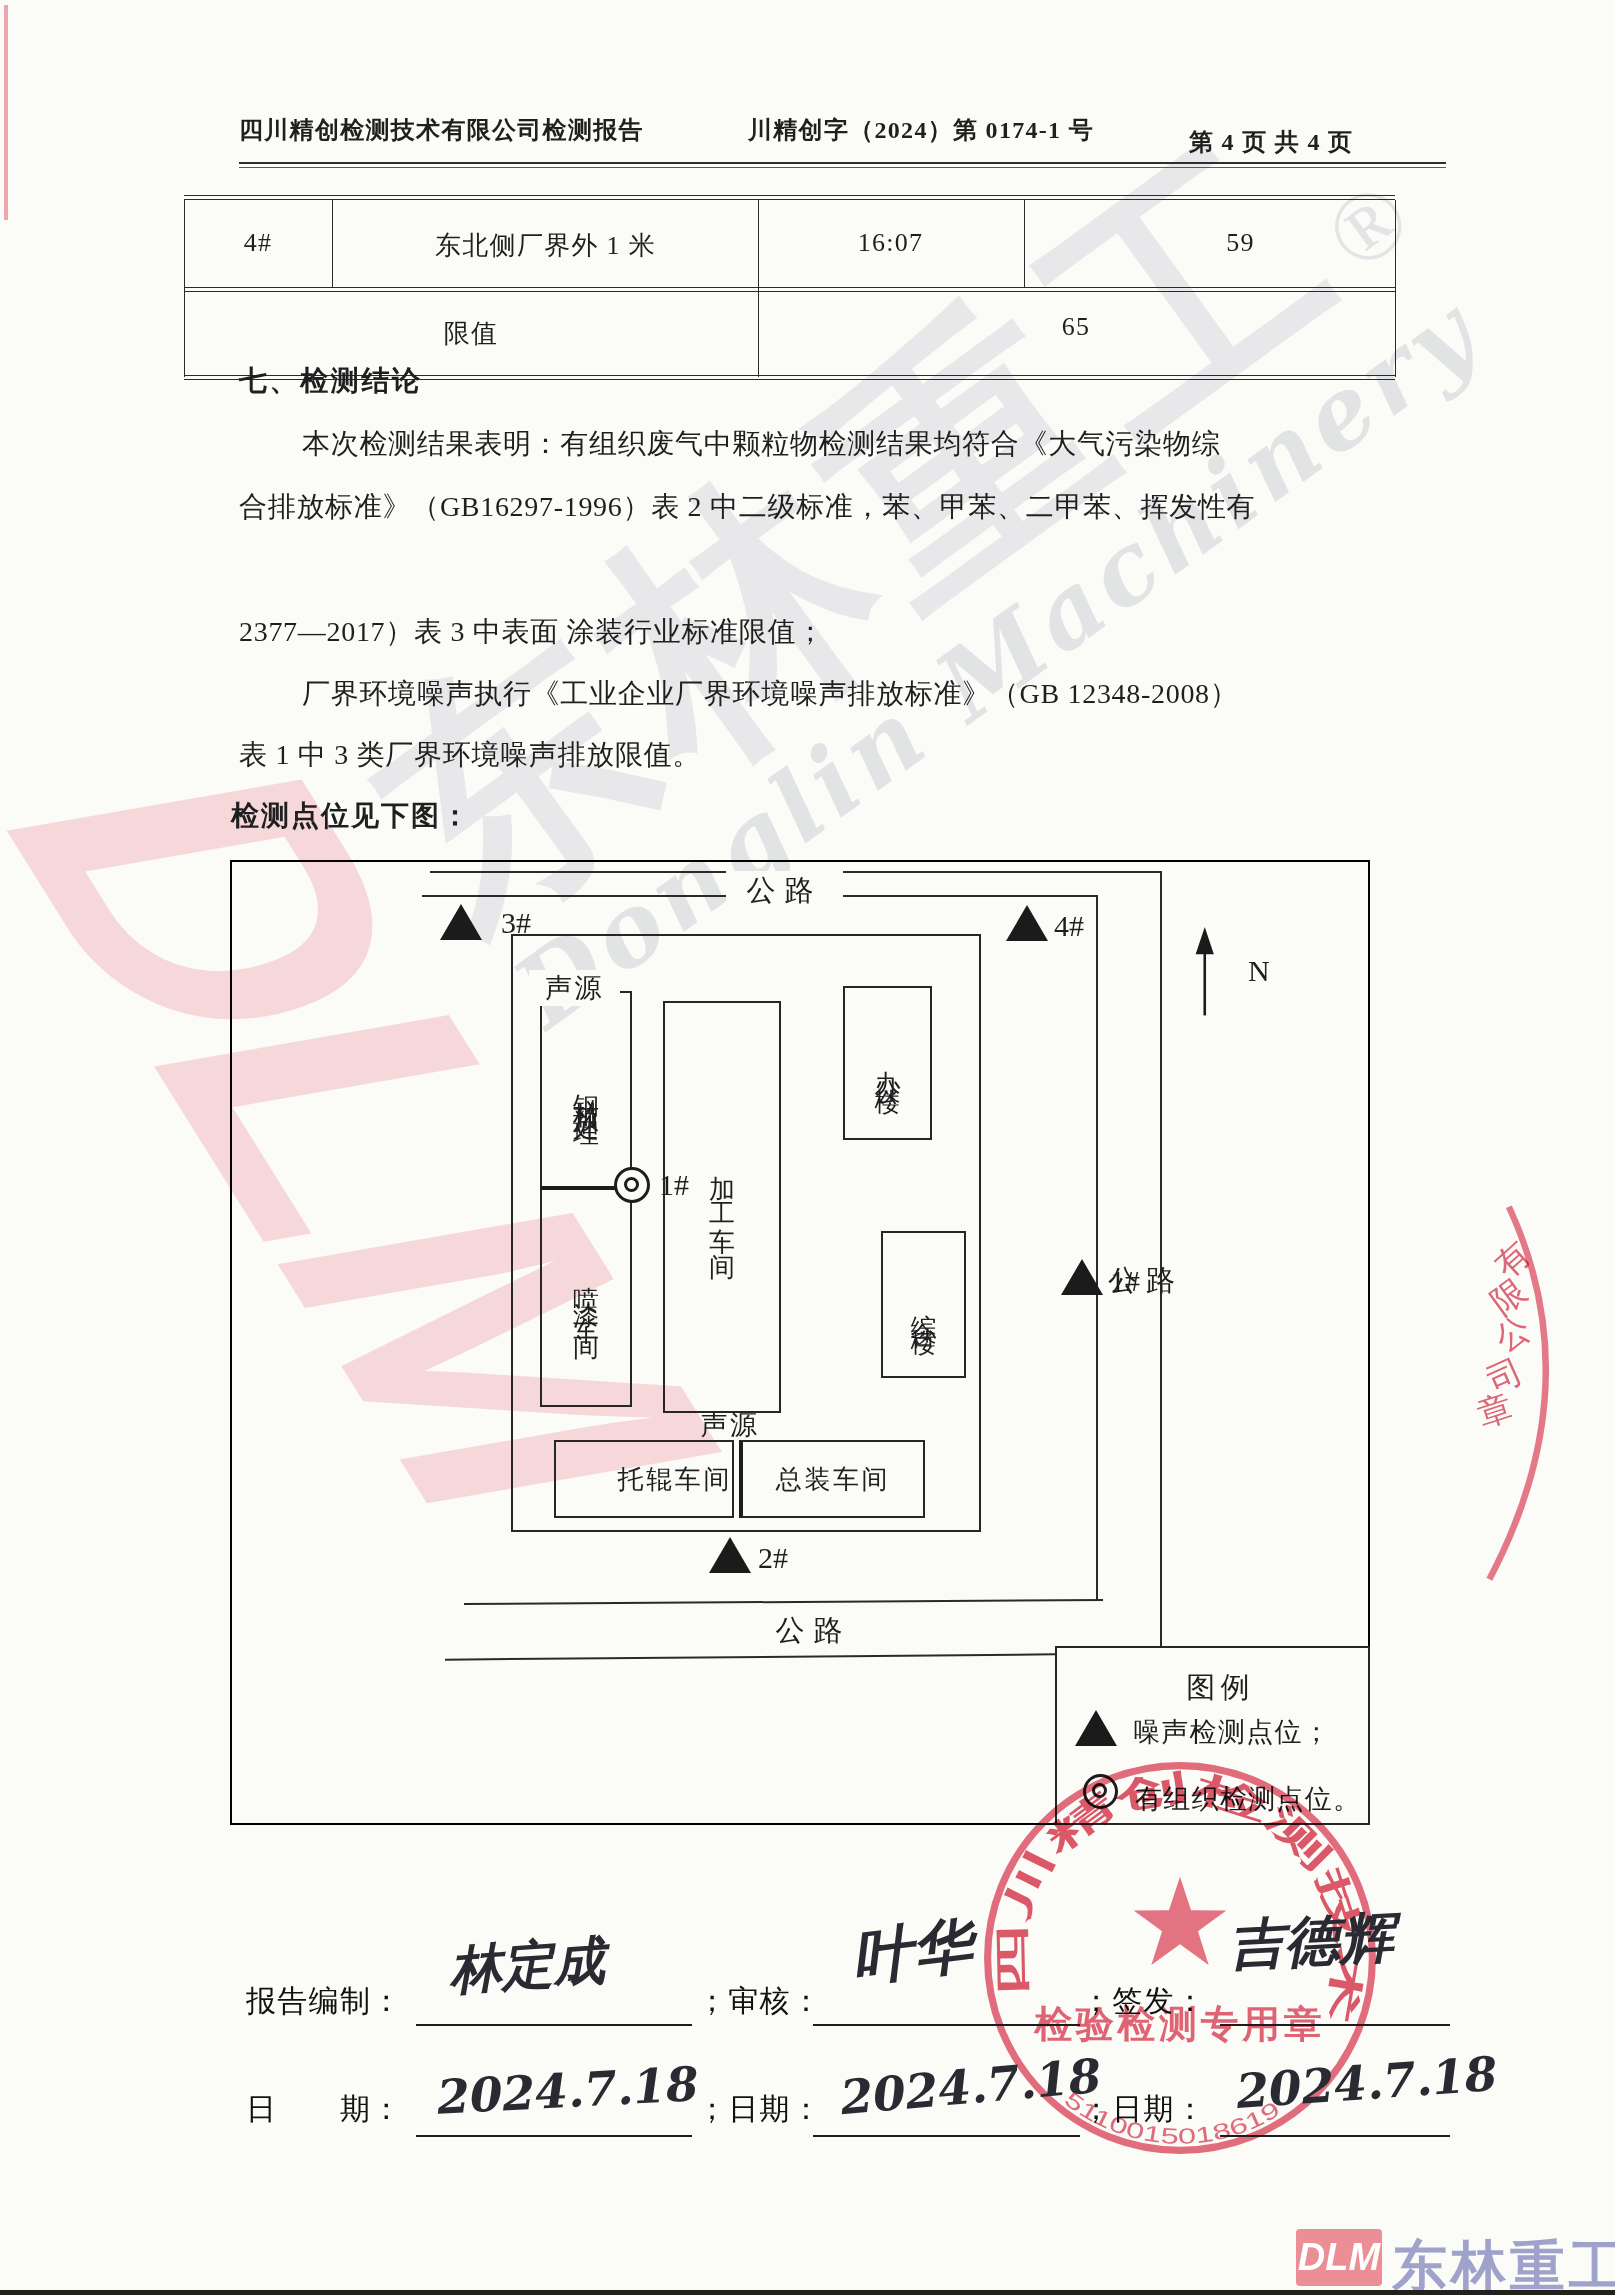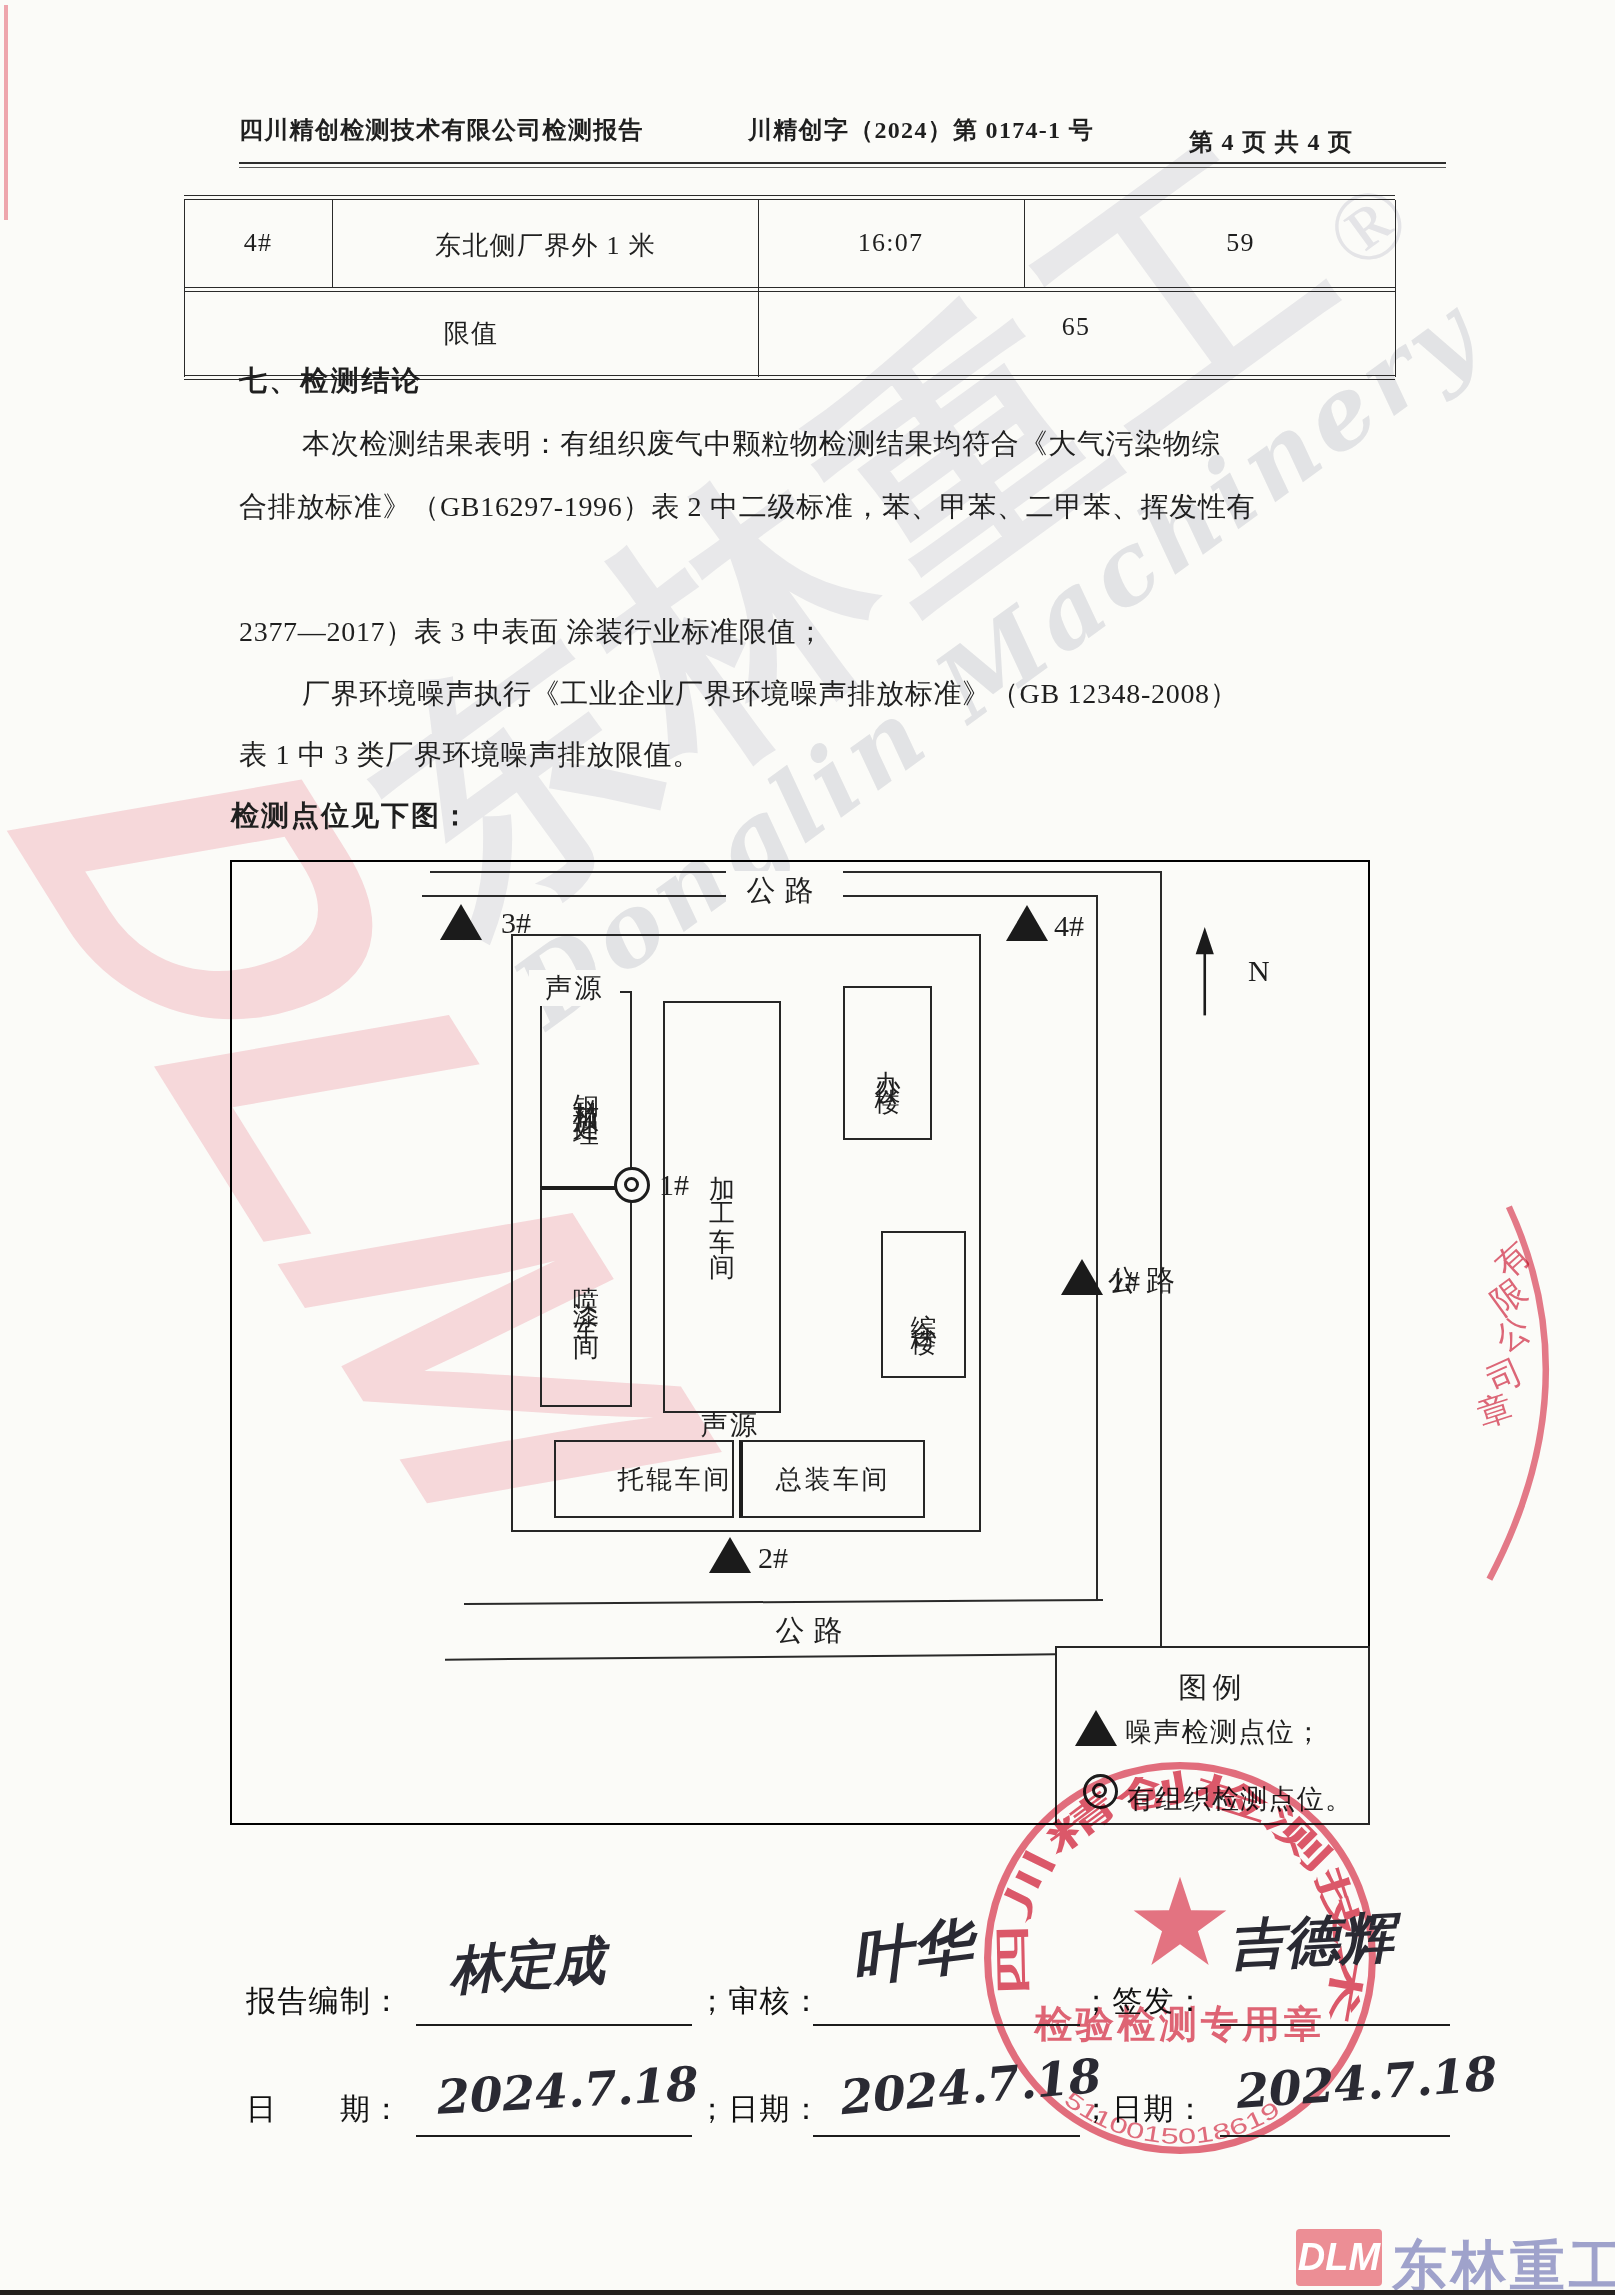--- a/index.html
+++ b/index.html
@@ -46,21 +46,21 @@
   .hline{border-top:2px solid #2a2a2a;}
   .vline2{border-left:2px solid #2a2a2a;}
   .box{border:2px solid #262626; display:flex; align-items:center; justify-content:center;}
   .vtext{writing-mode:vertical-rl; text-orientation:upright; font-size:26px; letter-spacing:10.4px;}
   .htext{font-size:26px; letter-spacing:2.6px;}
   .tri{width:0; height:0; border-left:21.5px solid transparent; border-right:21.5px solid transparent;
        border-bottom:36px solid #1b1b1b;}
   .ptlabel{font-size:30px; white-space:nowrap;}
   .roadlabel{font-size:29px; letter-spacing:9px; white-space:nowrap; text-align:center;}
   .dcirc{border:3.9px solid #1d1d1d; border-radius:50%;}
-  .legend-text{font-size:27px; letter-spacing:1.3px; white-space:nowrap;}
+  .legend-text{font-size:27px; letter-spacing:1.3px; white-space:nowrap;padding-left:8px;}
   
   .sig-label{z-index:6; font-size:30px; letter-spacing:1.3px; white-space:nowrap; color:#111;}
   .sig-line{z-index:6; border-top:2px solid #1c1c1c;}
   .hand{z-index:7; font-family:"DejaVu Serif",serif; font-style:italic; font-weight:700;
         color:#2a2a33; white-space:nowrap;}
   
   .stamp-main{left:972px; top:1750px; z-index:5; mix-blend-mode:multiply;}
   .stamp-part-char{z-index:5; font-size:34px; color:rgba(219,78,99,0.85); mix-blend-mode:multiply;}
   
   .logo-box{left:1296px; top:2229px; width:86px; height:57px; background:#ec8e95; border-radius:3.9px;

